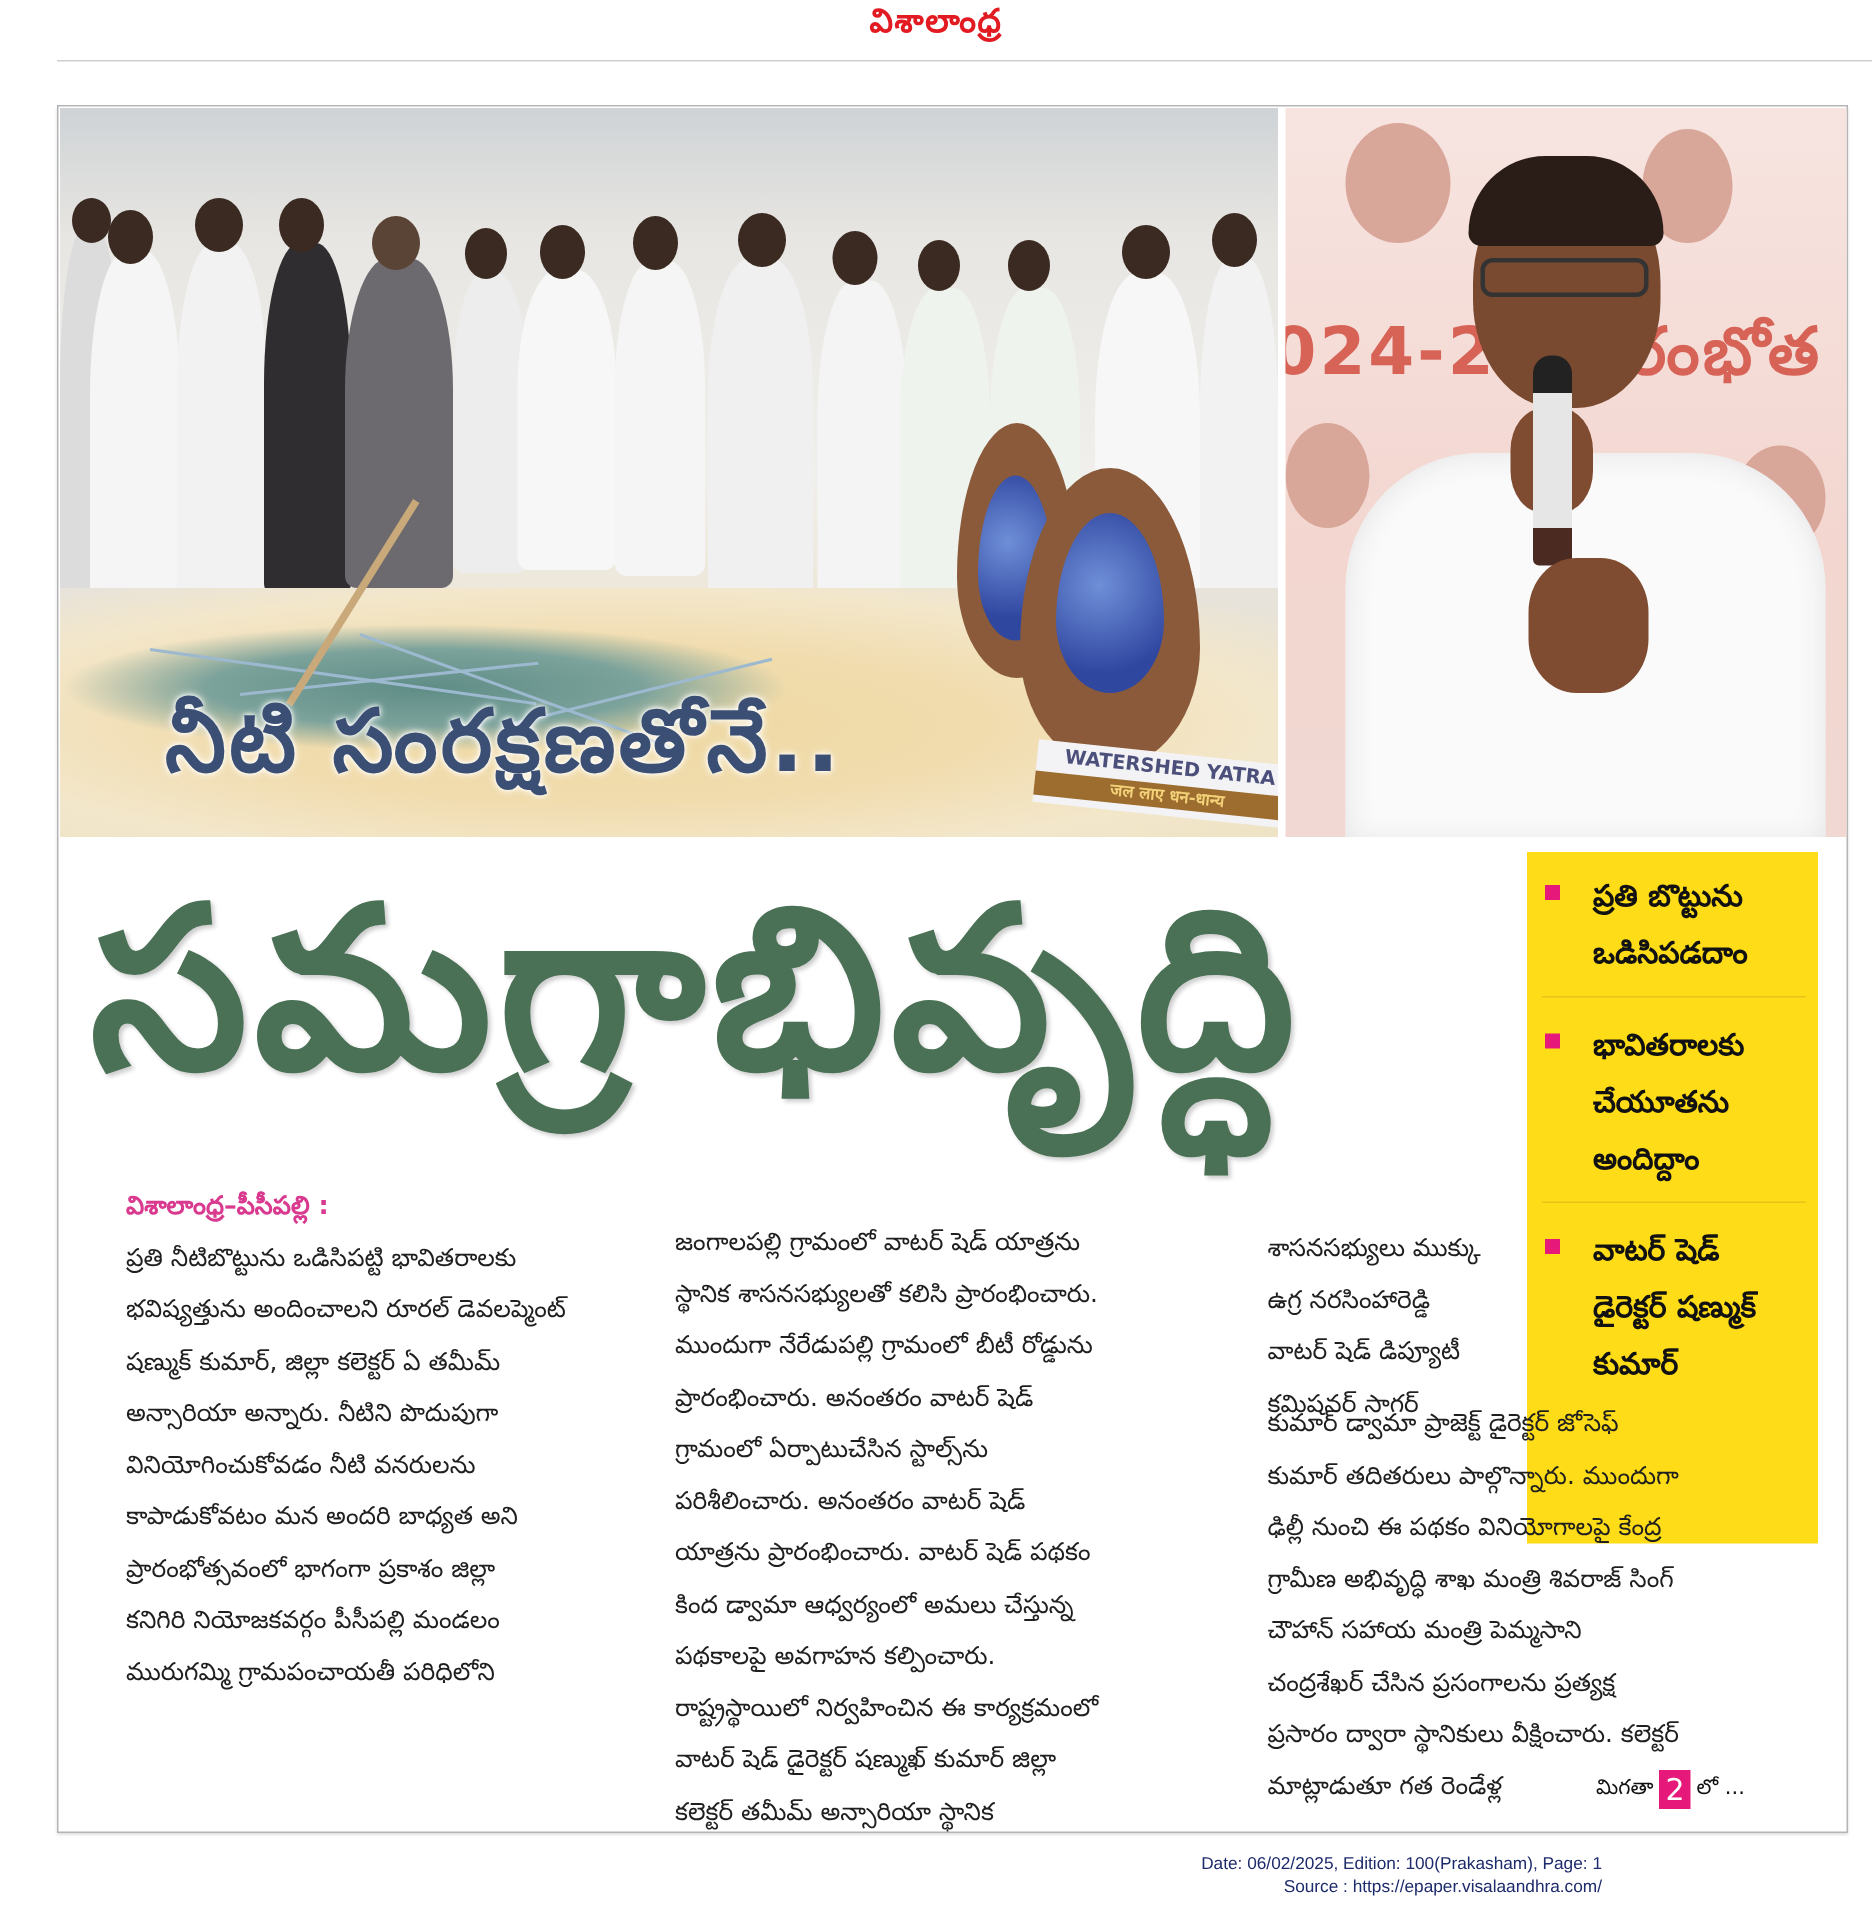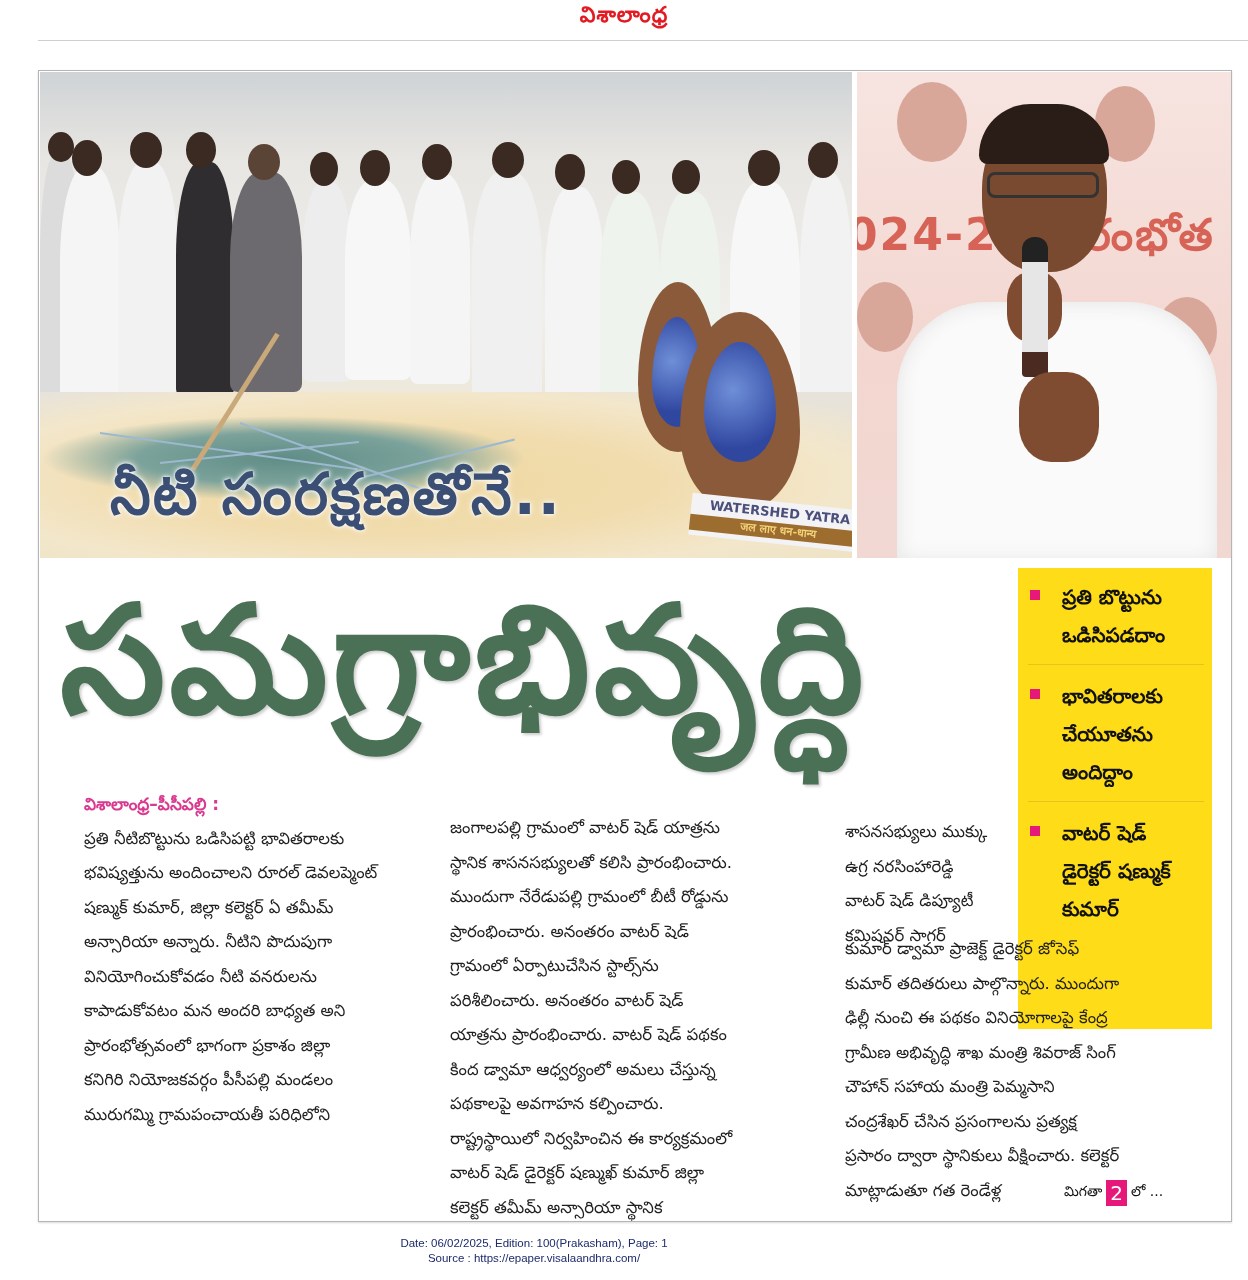--- a/index.html
+++ b/index.html
@@ -63,21 +63,21 @@
     .col2 { left: 450px; top: 811px; width: 370px; }
     .col3a { left: 845px; top: 815px; width: 170px; }
     .col3b { left: 845px; top: 932px; width: 360px; }
     .dateline { color: #d93a8f; font-weight: bold; font-size: 17px; }
     .indent { display: inline-block; width: 18px; }
     .p-line { display: block; white-space: nowrap; }
 
     .continued { position: absolute; left: 1064px; top: 1180px; font-family: "DejaVu Sans", sans-serif; font-weight: normal; font-size: 14px; color: #111; display: flex; align-items: center; gap: 4px; }
     .continued .page-num { background: #e6197a; color: #fff; font-size: 20px; padding: 0 4px; line-height: 26px; }
 
-    .footer { position: absolute; left: 0; top: 1236px; width: 1068px; text-align: center; font-family: "Liberation Sans", sans-serif; font-size: 11.5px; color: #1d2a6b; line-height: 15px; }
+    .footer { position: absolute; left: 0; top: 1236px; width: 1068px; text-align: right; font-family: "Liberation Sans", sans-serif; font-size: 11.5px; color: #1d2a6b; line-height: 15px; }
   </style>
 </head>
 <body>
 
 <div class="masthead">
   <span class="logo">విశాలాంధ్ర</span>
 </div>
 <div class="top-rule"></div>
 
 <div class="page-frame"></div>

